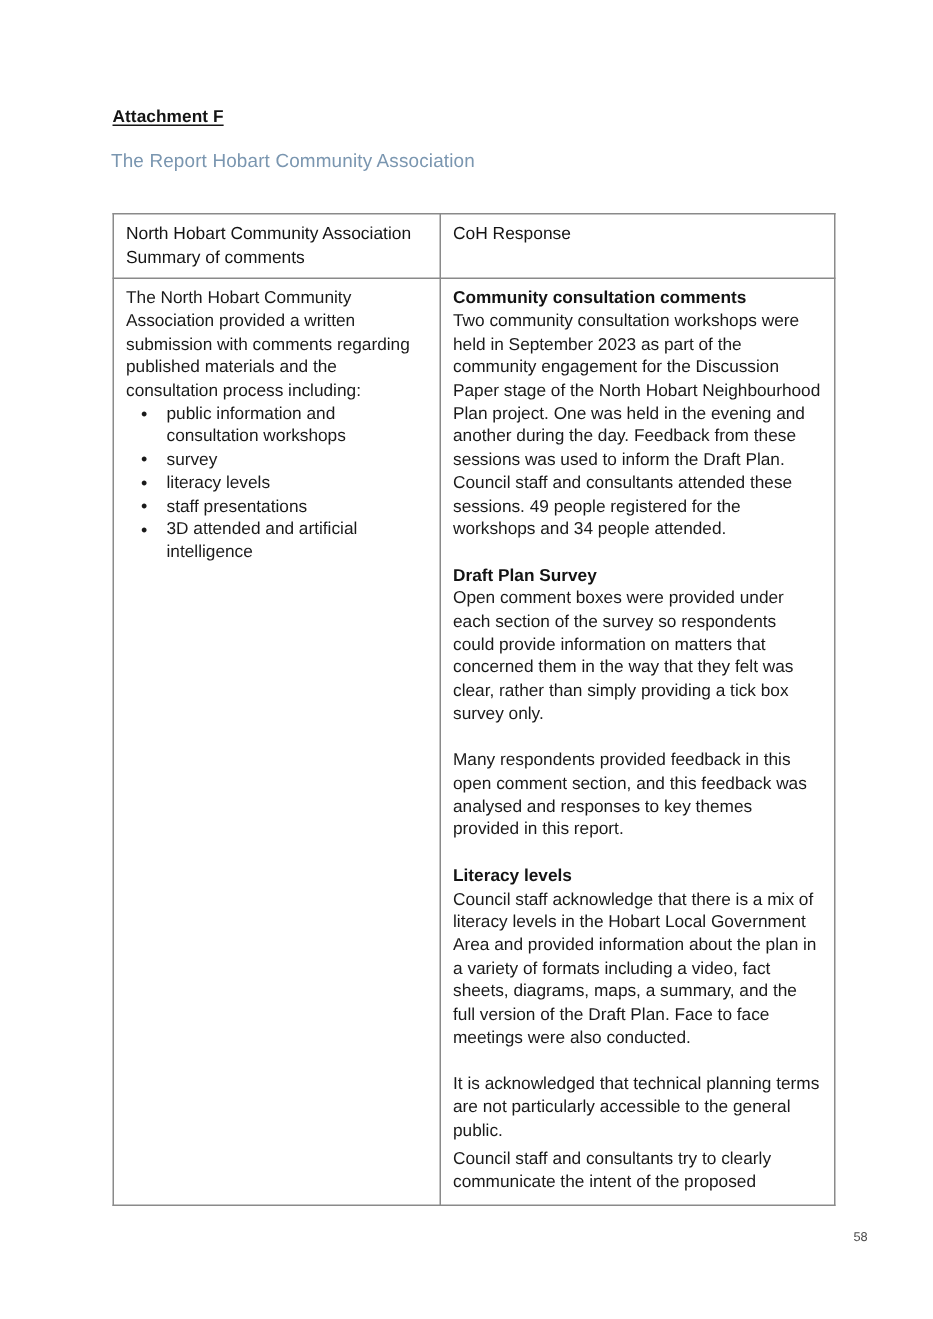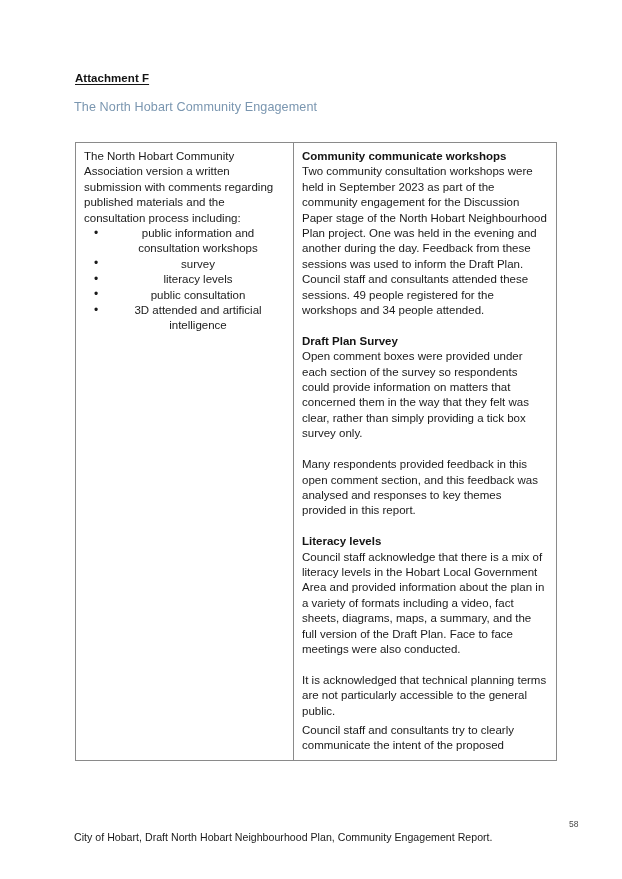--- a/index.html
+++ b/index.html
@@ -115,21 +115,20 @@
     list-style: none;
     margin: 0;
     padding: 0;
   }
   ul.bullets li {
     position: relative;
     padding-left: 27px;
     font-size: 11.5px;
     line-height: 15.4px;
     color: #1a1a1a;
-    text-align: center;
   }
   ul.bullets li::before {
     content: "\2022";
     position: absolute;
     left: 10px;
     top: -0.5px;
     font-size: 12px;
     color: #1a1a1a;
   }
 
@@ -153,47 +152,60 @@
     white-space: nowrap;
   }
 </style>
 </head>
 <body>
 
 <div class="page">
 
   <div class="attachment-label">Attachment F</div>
 
-  <div class="assoc-heading">The North Hobart Community Engagement</div>
+  <div class="assoc-heading">The Report Hobart Community Association</div>
 
 
   <table class="doc-table">
     <colgroup>
       <col class="col-left">
       <col class="col-right">
     </colgroup>
     <tbody>
       <tr>
         <td>
+          <div class="cell-pad">
+            <div class="th-text">North Hobart Community Association</div>
+            <div class="th-text">Summary of comments</div>
+          </div>
+        </td>
+        <td>
+          <div class="cell-pad">
+            <div class="th-text">CoH Response</div>
+          </div>
+        </td>
+      </tr>
+      <tr>
+        <td>
           <div class="cell-pad" style="padding-top:6px;">
-            <p class="body-text para">The North Hobart Community Association version a written submission with comments regarding published materials and the consultation process including:</p>
+            <p class="body-text para">The North Hobart Community Association provided a written submission with comments regarding published materials and the consultation process including:</p>
             <ul class="bullets">
               <li>public information and consultation workshops</li>
               <li>survey</li>
               <li>literacy levels</li>
-              <li>public consultation</li>
+              <li>staff presentations</li>
               <li>3D attended and artificial intelligence</li>
             </ul>
           </div>
         </td>
         <td>
           <div class="cell-pad" style="padding-top:6px;">
 
             <div>
-              <div class="sec-head">Community communicate workshops</div>
+              <div class="sec-head">Community consultation comments</div>
               <p class="body-text para">Two community consultation workshops were held in September 2023 as part of the community engagement for the Discussion Paper stage of the North Hobart Neighbourhood Plan project. One was held in the evening and another during the day. Feedback from these sessions was used to inform the Draft Plan. Council staff and consultants attended these sessions. 49 people registered for the workshops and 34 people attended.</p>
             </div>
 
             <div style="height:15.4px;"></div>
 
             <div>
               <div class="sec-head">Draft Plan Survey</div>
               <p class="body-text para">Open comment boxes were provided under each section of the survey so respondents could provide information on matters that concerned them in the way that they felt was clear, rather than simply providing a tick box survey only.</p>
               <p class="body-text para">Many respondents provided feedback in this open comment section, and this feedback was analysed and responses to key themes provided in this report.</p>
             </div>
@@ -208,15 +220,14 @@
             </div>
 
           </div>
         </td>
       </tr>
     </tbody>
   </table>
 
   <div class="page-number">58</div>
 
-  <div class="footer-line">City of Hobart, Draft North Hobart Neighbourhood Plan, Community Engagement Report.</div>
 
 </div>
 
 </body></html>

